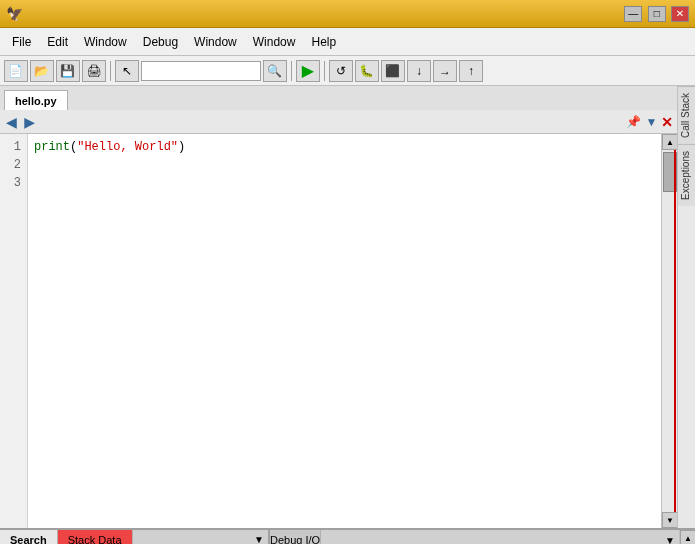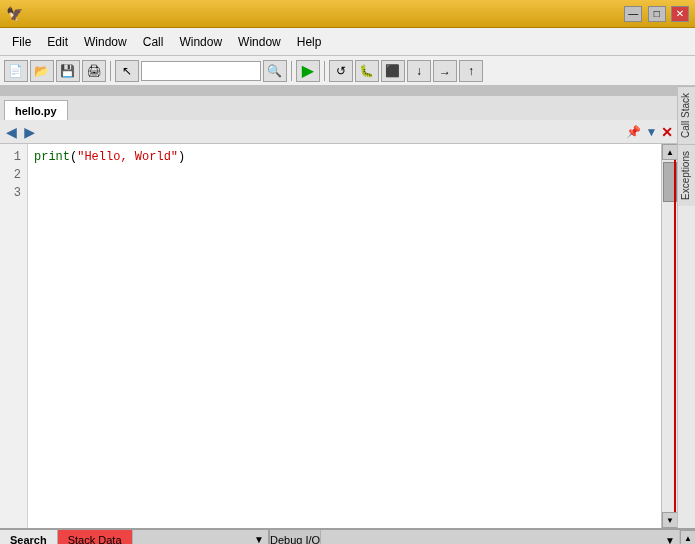--- a/index.html
+++ b/index.html
@@ -103,21 +103,20 @@
       
     }
 
     
     #editor-pane {
       flex: 1;
       display: flex;
       flex-direction: column;
       background: #0f766e;
       min-width: 0;
-      margin-top: 10px;
     }
 
     
     #tab-bar {
       display: flex;
       align-items: flex-end;
       background: #e0e0e0;
       height: 24px;
       padding: 0 4px;
     }
@@ -345,21 +344,21 @@
     <span class="title-btn">—</span>
     <span class="title-btn">□</span>
     <span class="title-btn title-btn-close">✕</span>
   </div>
 </div>
 
 <div id="menu-bar">
   <span class="menu-item">File</span>
   <span class="menu-item">Edit</span>
   <span class="menu-item">Window</span>
-  <span class="menu-item">Call</span>
+  <span class="menu-item">Debug</span>
   <span class="menu-item">Window</span>
   <span class="menu-item">Window</span>
   <span class="menu-item">Help</span>
 </div>
 
 <div id="toolbar">
   <span class="tb-btn">📄</span>
   <span class="tb-btn">📂</span>
   <span class="tb-btn">💾</span>
   <span class="tb-btn">🖨</span>

